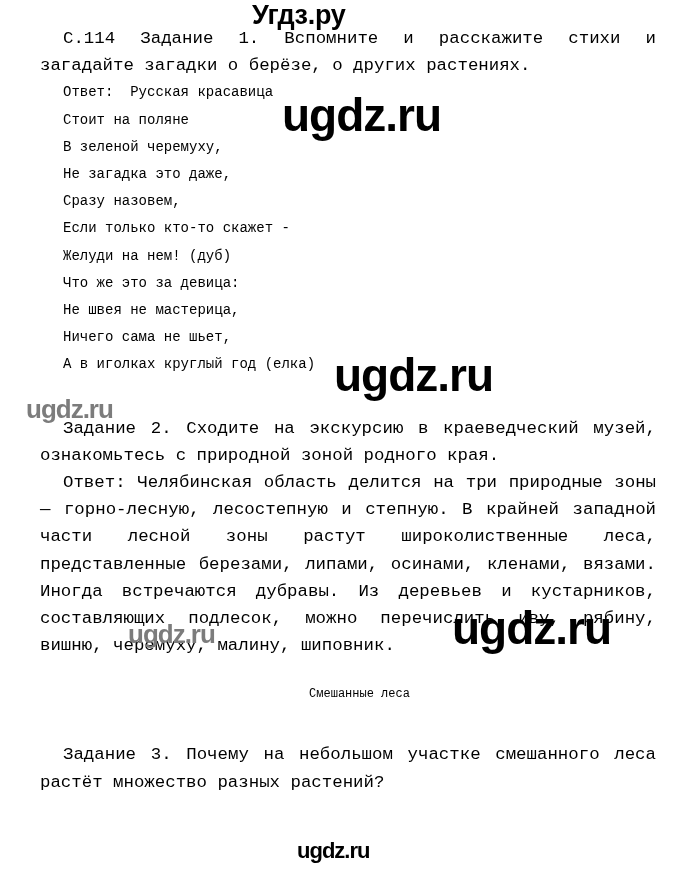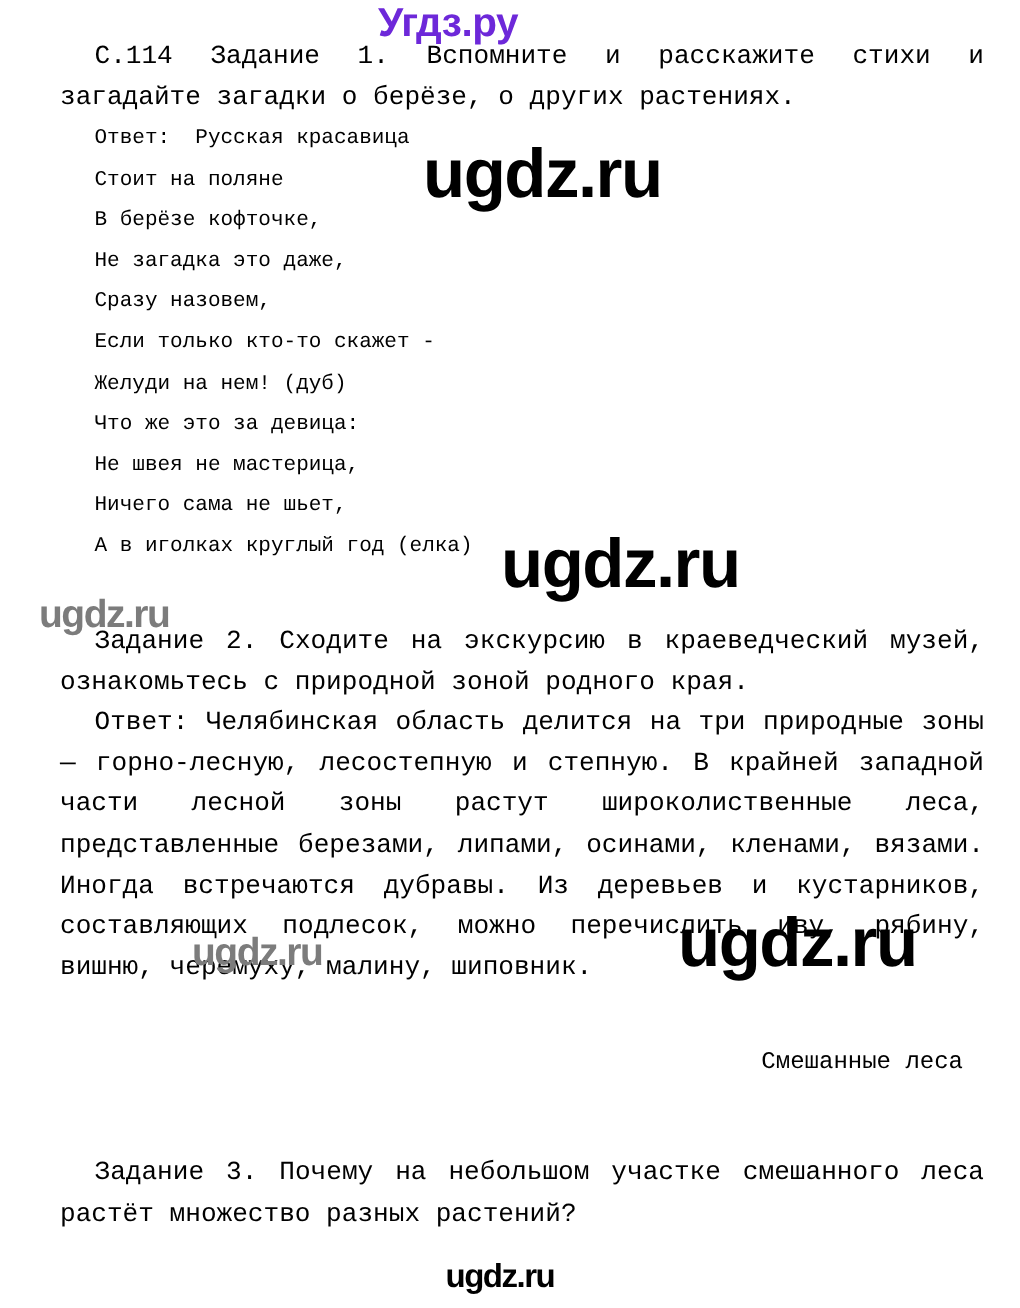--- a/index.html
+++ b/index.html
@@ -22,21 +22,21 @@
 
   
   .site-logo {
     position: absolute;
     left: 252px;
     top: 2px;
     font-family: "Liberation Sans", "DejaVu Sans", sans-serif;
     font-weight: 700;
     font-size: 27px;
     letter-spacing: -0.3px;
-    color: #6d28d9;
+    color: #000000;
     line-height: 1;
     white-space: nowrap;
   }
 
   
   .doc {
     position: absolute;
     left: 40px;
     top: 25px;
     width: 616px;
@@ -61,25 +61,25 @@
   }
   .verse .vline {
     display: block;
     white-space: pre;
     padding-left: 23px;
   }
   .spacer-md { height: 24px; }
   .spacer-lg { height: 36px; }
 
   .small-line {
-    font-size: 16px;
+    font-size: 12px;
     line-height: 22px;
-    text-align: right;
+    text-align: center;
     text-indent: 23px;
-    margin: 14px;
+    margin: 0;
   }
 
   
   .wm {
     position: absolute;
     font-family: "Liberation Sans", "DejaVu Sans", sans-serif;
     font-weight: 700;
     white-space: nowrap;
     letter-spacing: -1px;
     pointer-events: none;
@@ -101,21 +101,21 @@
 
   <div class="site-logo">Угдз.ру</div>
 
   <div class="doc">
 
     <p class="para">С.114 Задание 1. Вспомните и расскажите стихи и загадайте загадки о берёзе, о других растениях.</p>
 
     <div class="verse">
       <span class="vline">Ответ:  Русская красавица</span>
       <span class="vline">Стоит на поляне</span>
-      <span class="vline">В берёзе кофточке,</span>
+      <span class="vline">В зеленой черемуху,</span>
       <span class="vline">Не загадка это даже,</span>
       <span class="vline">Сразу назовем,</span>
       <span class="vline">Если только кто-то скажет -</span>
       <span class="vline">Желуди на нем! (дуб)</span>
       <span class="vline">Что же это за девица:</span>
       <span class="vline">Не швея не мастерица,</span>
       <span class="vline">Ничего сама не шьет,</span>
       <span class="vline">А в иголках круглый год (елка)</span>
     </div>
 

